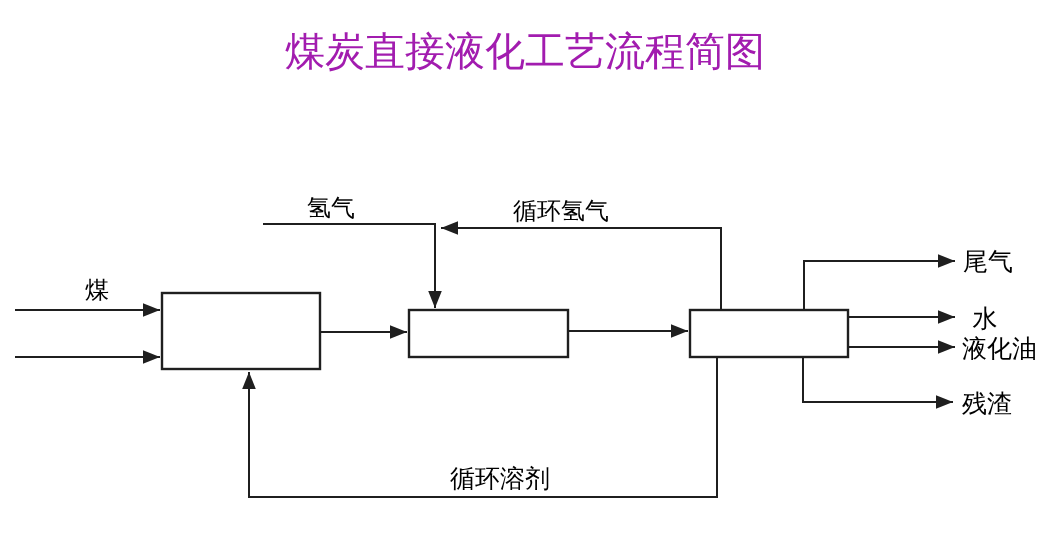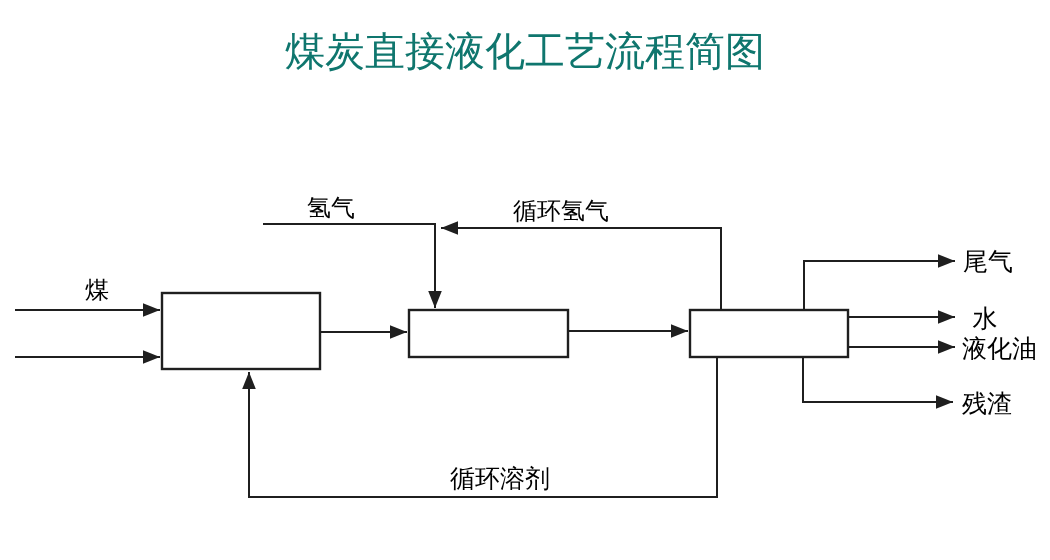--- a/index.html
+++ b/index.html
@@ -16,21 +16,21 @@
     overflow: hidden;
   }
   .title {
     position: absolute;
     top: 24px;
     left: 0;
     width: 1050px;
     text-align: center;
     font-size: 40px;
     letter-spacing: 0px;
-    color: #0f766e;
+    color: #a21caf;
     white-space: nowrap;
   }
   svg.diagram {
     position: absolute;
     top: 0;
     left: 0;
   }
   svg.diagram text {
     font-family: "Liberation Sans", "DejaVu Sans", sans-serif;
     fill: #000000;

